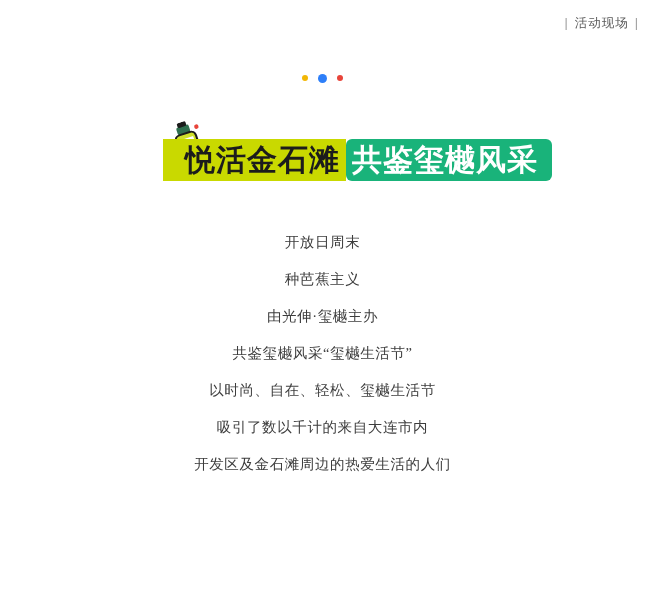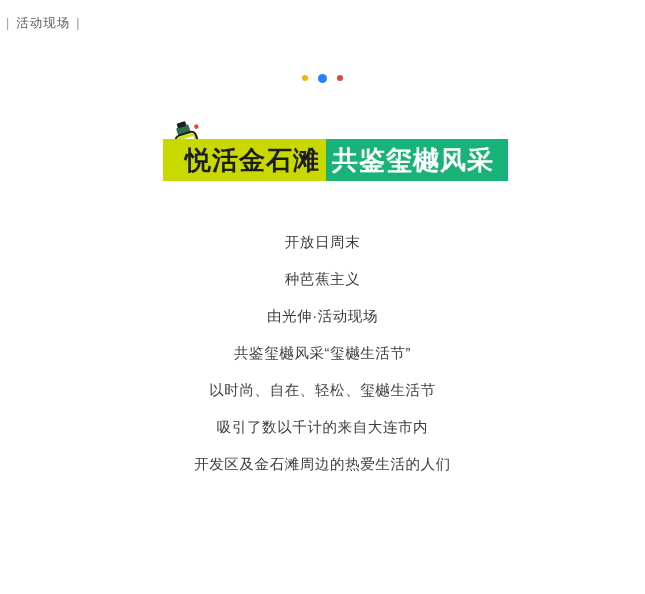--- a/index.html
+++ b/index.html
@@ -12,21 +12,21 @@
     height: 594px;
     font-family: "Liberation Sans", "DejaVu Sans", sans-serif;
     color: #333333;
     overflow: hidden;
     position: relative;
   }
 
   
   .header-tag {
     width: 100%;
-    text-align: left;
+    text-align: right;
     margin-top: 14px;
     font-size: 12.5px;
     color: #5a5a5a;
     letter-spacing: 1px;
     line-height: 18px;
   }
   .header-tag .bar {
     color: #9a9a9a;
     font-size: 12.5px;
     padding: 0 6px;
@@ -59,38 +59,39 @@
     position: absolute;
     left: 163px;
     top: 18px;
     display: flex;
     align-items: stretch;
     height: 42px;
   }
   .title-seg {
     display: flex;
     align-items: center;
-    font-size: 26px;
+    font-size: 30px;
     font-weight: bold;
     letter-spacing: 1px;
     line-height: 1;
     padding: 0 4px;
     font-family: "DejaVu Sans", "Liberation Sans", sans-serif;
   }
   .title-seg.seg-a {
     background: #c9d900;
     color: #1c1c1c;
     padding-left: 22px;
     padding-right: 6px;
   }
   .title-seg.seg-b {
     background: #19b37a;
     color: #ffffff;
     padding-left: 6px;
     padding-right: 14px;
+    border-radius: 6px;
   }
   
   .sticker {
     position: absolute;
     left: 165px;
     top: 0px;
     width: 46px;
     height: 44px;
     transform: rotate(-18deg);
   }
@@ -99,21 +100,21 @@
   .lines {
     margin-top: 34px;
     text-align: center;
   }
   .line {
     font-size: 14.5px;
     color: #3d3d3d;
     line-height: 18px;
     margin-bottom: 19px;
     letter-spacing: 0.6px;
-    font-family: Liberation Sans, sans-serif;
+    font-family: Liberation Serif, serif;
   }
 </style>
 </head>
 <body>
 
 <div class="header-tag">
   <span class="bar">|</span><span>活动现场</span><span class="bar">|</span>
 </div>
 
 <div class="dots">
@@ -134,18 +135,18 @@
   </svg>
   <div class="title-row">
     <span class="title-seg seg-a">悦活金石滩</span>
     <span class="title-seg seg-b">共鉴玺樾风采</span>
   </div>
 </div>
 
 <div class="lines">
   <div class="line">开放日周末</div>
   <div class="line">种芭蕉主义</div>
-  <div class="line">由光伸·活动现场</div>
+  <div class="line">由光伸·玺樾主办</div>
   <div class="line">共鉴玺樾风采“玺樾生活节”</div>
   <div class="line">以时尚、自在、轻松、玺樾生活节</div>
   <div class="line">吸引了数以千计的来自大连市内</div>
   <div class="line">开发区及金石滩周边的热爱生活的人们</div>
 </div>
 
 </body></html>

